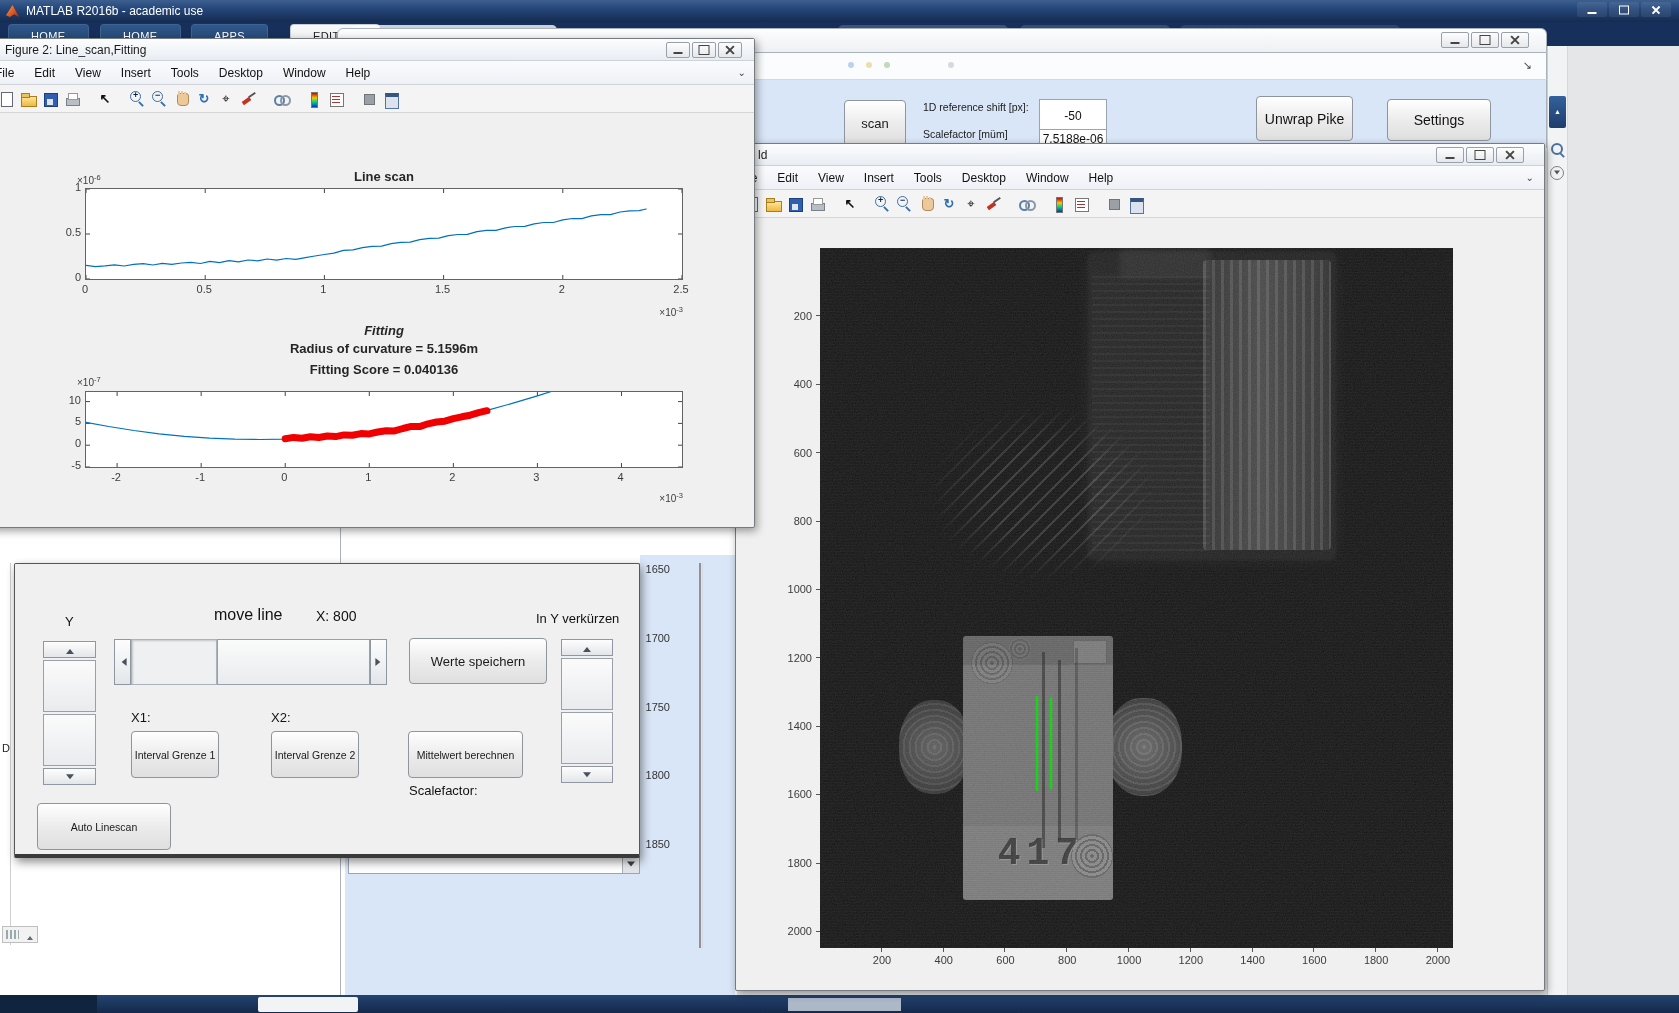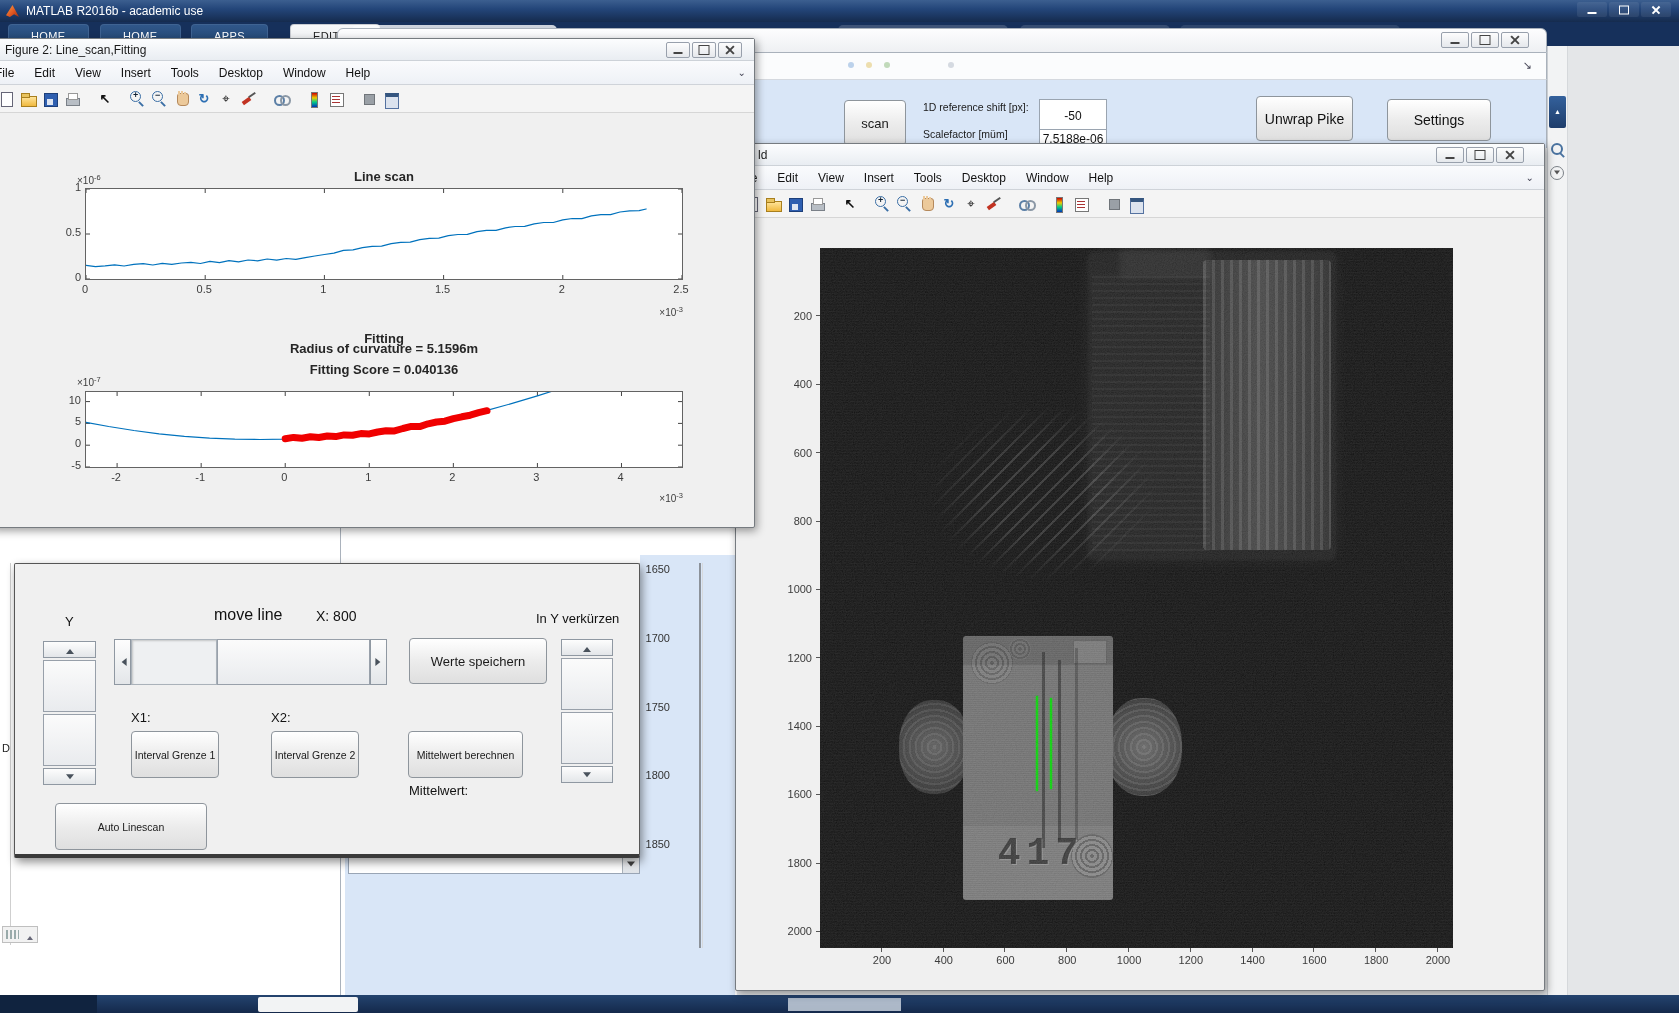--- a/index.html
+++ b/index.html
@@ -525,21 +525,21 @@
           <line x1="0" y1="45" x2="4" y2="45" stroke="#444" stroke-width="1"></line>
           <line x1="596" y1="45" x2="592" y2="45" stroke="#444" stroke-width="1"></line>
           <line x1="0" y1="0" x2="4" y2="0" stroke="#444" stroke-width="1"></line>
           <line x1="596" y1="0" x2="592" y2="0" stroke="#444" stroke-width="1"></line>
           <polyline points="0.0,76.3 9.5,77.6 19.1,76.9 28.6,75.8 38.1,77.0 47.7,75.4 57.2,74.6 66.8,76.0 76.3,74.3 85.8,75.4 95.4,74.0 104.9,73.3 114.4,74.5 124.0,72.4 133.5,73.6 143.0,71.6 152.6,72.9 162.1,71.0 171.6,71.8 181.2,70.0 190.7,71.1 200.3,69.5 209.8,70.4 219.3,68.6 228.9,67.0 238.4,65.5 247.9,64.1 257.5,61.4 267.0,60.9 276.5,58.6 286.1,57.4 295.6,57.1 305.2,54.6 314.7,53.3 324.2,53.1 333.8,50.7 343.3,49.3 352.8,49.2 362.4,46.7 371.9,45.5 381.4,45.3 391.0,42.7 400.5,41.4 410.0,41.3 419.6,38.8 429.1,37.5 438.7,37.4 448.2,34.8 457.7,33.5 467.3,33.5 476.8,30.9 486.3,29.5 495.9,29.6 505.4,26.9 514.9,25.7 524.5,25.6 534.0,23.0 543.6,21.8 553.1,21.6 560.2,20.0" fill="none" stroke="#0072BD" stroke-width="1.2" stroke-linejoin="round" stroke-linecap="round"></polyline>
         </svg></div>
     <div class="pexp" style="left:600px;top:266px;width:92px;text-align:right;">
       <span>×10</span><sup>-3</sup>
     </div>
 
-    <div class="ptitle" style="top:292px;">Fitting</div>
+    <div class="ptitle" style="top:284px;font-style:italic;">Fitting</div>
     <div class="ptitle" style="top:302px;">Radius of curvature = 5.1596m</div>
     <div class="ptitle" style="top:316px;margin-top:7px;">Fitting Score = 0.040136</div>
     <div class="pexp" style="left:86px;top:336px;">
       <span>×10</span><sup>-7</sup>
     </div>
     <div id="fit-axes" class="axes"><svg width="596" height="75">
           <line x1="31.10296191819465" y1="75" x2="31.10296191819465" y2="71" stroke="#444" stroke-width="1"></line>
           <line x1="31.10296191819465" y1="0" x2="31.10296191819465" y2="4" stroke="#444" stroke-width="1"></line>
           <line x1="115.16502115655855" y1="75" x2="115.16502115655855" y2="71" stroke="#444" stroke-width="1"></line>
           <line x1="115.16502115655855" y1="0" x2="115.16502115655855" y2="4" stroke="#444" stroke-width="1"></line>
@@ -611,17 +611,17 @@
     <div class="sbtn arr-up" style="left:546px;top:75px;width:52px;height:17px;"></div>
     <div class="sl-block" style="left:546px;top:94px;width:52px;height:52px;"></div>
     <div class="sl-block" style="left:546px;top:148px;width:52px;height:52px;"></div>
     <div class="sbtn arr-down" style="left:546px;top:202px;width:52px;height:17px;"></div>
 
     <div class="slabel smalltext" style="left:116px;top:146px;">X1:</div>
     <div class="slabel smalltext" style="left:256px;top:146px;text-align:right;">X2:</div>
     <div class="mbtn" style="left:116px;top:167px;width:88px;height:47px;font-size:10.5px;">Interval Grenze 1</div>
     <div class="mbtn" style="left:256px;top:167px;width:88px;height:47px;font-size:10.5px;">Interval Grenze 2</div>
     <div class="mbtn" style="left:393px;top:167px;width:115px;height:47px;font-size:10.5px;">Mittelwert berechnen</div>
-    <div class="slabel smalltext" style="left:394px;top:219px;">Mittelwert:</div>
-    <div class="mbtn" style="left:40px;top:239px;width:152px;height:47px;font-size:10.5px;">Auto Linescan</div>
+    <div class="slabel smalltext" style="left:394px;top:219px;">Scalefactor:</div>
+    <div class="mbtn" style="left:22px;top:239px;width:134px;height:47px;font-size:10.5px;">Auto Linescan</div>
   </div>
 
 </div>
 
 </body></html>

